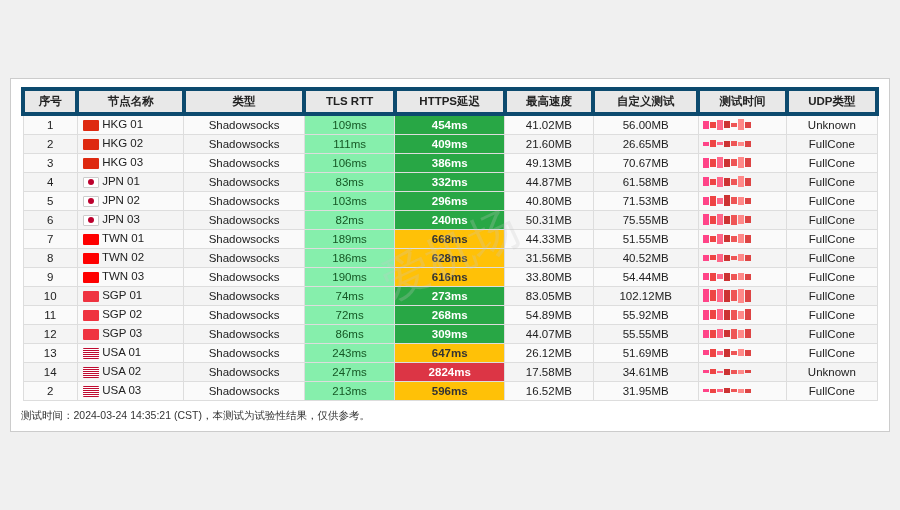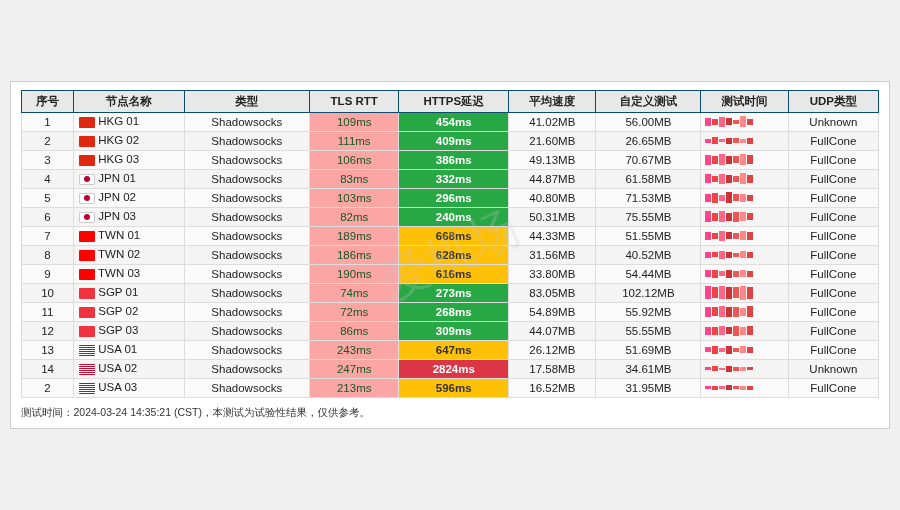--- a/index.html
+++ b/index.html
@@ -29,21 +29,21 @@
     }
     table {
       width: 100%;
       border-collapse: collapse;
       font-size: 11.5px;
     }
     thead tr {
       background: #e8e8e8;
     }
     thead th {
-      border: 1px solid #0c4a6e;
+      border: 4px solid #0c4a6e;
       padding: 3px 5px;
       text-align: center;
       font-weight: bold;
       color: #222;
       white-space: nowrap;
     }
     tbody tr:nth-child(odd) {
       background: #fafafa;
     }
     tbody tr:nth-child(even) {
@@ -81,21 +81,21 @@
     .flag-tw { background: #fe0000; }
     .flag-sg { background: #ef3340; }
     .flag-us {
       background: repeating-linear-gradient(
         180deg,
         #bf0a30 0px, #bf0a30 1px,
         #fff 1px, #fff 2px
       );
     }
     .tls-rtt {
-      background: #fca5a5;
+      background: #86efac;
       color: #155724;
     }
     .https-delay {
       color: #fff;
       font-weight: bold;
     }
     .https-green { background: #28a745; }
     .https-yellow { background: #ffc107; color: #333 !important; }
     .https-red { background: #dc3545; }
     .speed-bar-cell {
@@ -140,21 +140,21 @@
 <div class="container relative-wrap">
   <div class="watermark">爱机场</div>
   <table>
     <thead>
       <tr id="thead-row">
           <th>序号</th>
           <th>节点名称</th>
           <th>类型</th>
           <th>TLS RTT</th>
           <th>HTTPS延迟</th>
-          <th>平均速度</th>
+          <th>最高速度</th>
           <th>自定义测试</th>
           <th>测试时间</th>
           <th>UDP类型</th>
         </tr>
     </thead>
     <tbody id="table-body">
         <tr>
           <td>1</td>
           <td class="td-name"><span class="flag flag-hk"></span> HKG 01</td>
           <td>Shadowsocks</td>

